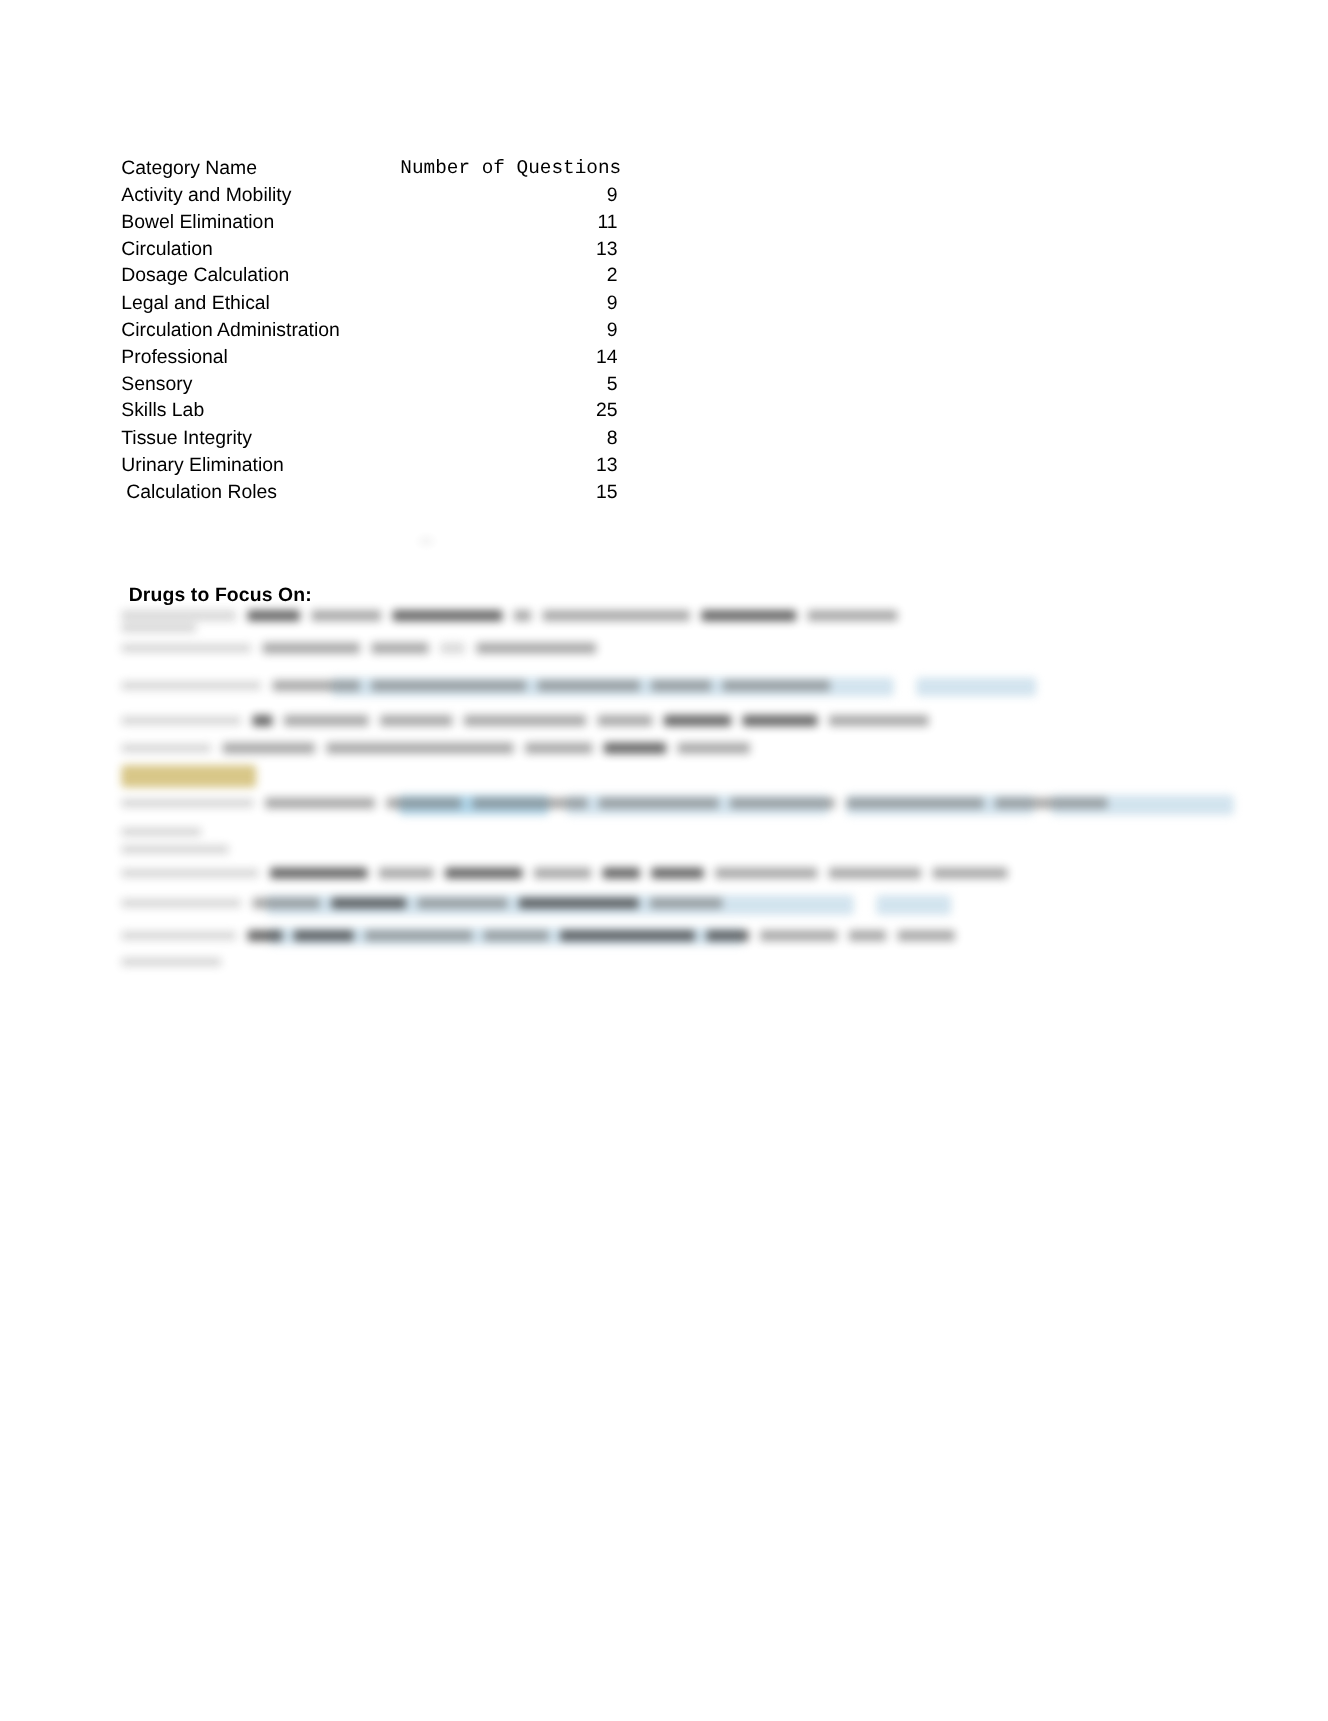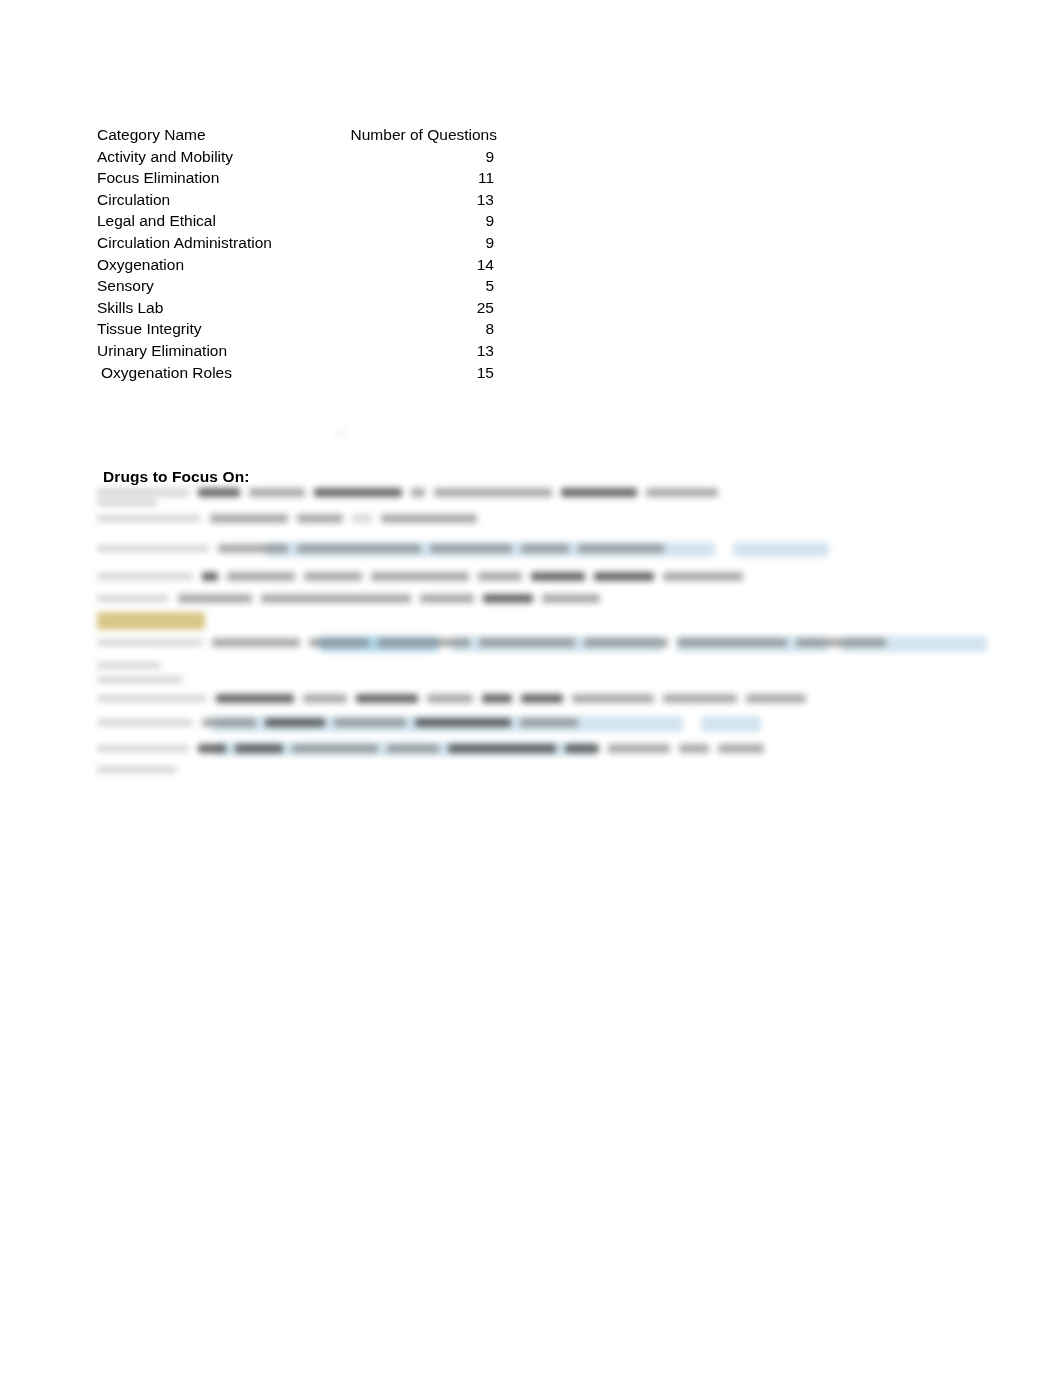--- a/index.html
+++ b/index.html
@@ -49,20 +49,21 @@
   .cat-table th.col-count,
   .cat-table td.col-count {
     text-align: right;
     width: 132px;
     padding-right: 3px;
   }
   .cat-table th.col-count {
     text-align: right;
     padding-right: 0;
     padding-left: 0;
+    font-family: Liberation Mono, monospace;
   }
   .cat-table tr.indented td.col-name {
     padding-left: 4px;
   }
 
   
   .faint-mark {
     position: absolute;
     left: 331px;
     top: 425px;
@@ -137,57 +138,61 @@
         <th class="col-name">Category Name</th>
         <th class="col-count">Number of Questions</th>
       </tr>
     </thead>
     <tbody>
         <tr>
           <td class="col-name">Activity and Mobility</td>
           <td class="col-count">9</td>
         </tr>
         <tr>
-          <td class="col-name">Focus Elimination</td>
+          <td class="col-name">Bowel Elimination</td>
           <td class="col-count">11</td>
         </tr>
         <tr>
           <td class="col-name">Circulation</td>
           <td class="col-count">13</td>
         </tr>
         <tr>
+          <td class="col-name">Dosage Calculation</td>
+          <td class="col-count">2</td>
+        </tr>
+        <tr>
           <td class="col-name">Legal and Ethical</td>
           <td class="col-count">9</td>
         </tr>
         <tr>
           <td class="col-name">Circulation Administration</td>
           <td class="col-count">9</td>
         </tr>
         <tr>
-          <td class="col-name">Oxygenation</td>
+          <td class="col-name">Professional</td>
           <td class="col-count">14</td>
         </tr>
         <tr>
           <td class="col-name">Sensory</td>
           <td class="col-count">5</td>
         </tr>
         <tr>
           <td class="col-name">Skills Lab</td>
           <td class="col-count">25</td>
         </tr>
         <tr>
           <td class="col-name">Tissue Integrity</td>
           <td class="col-count">8</td>
         </tr>
         <tr>
           <td class="col-name">Urinary Elimination</td>
           <td class="col-count">13</td>
         </tr>
         <tr class="indented">
-          <td class="col-name">Oxygenation Roles</td>
+          <td class="col-name">Calculation Roles</td>
           <td class="col-count">15</td>
         </tr>
       </tbody>
   </table>
 
   <div class="faint-mark"></div>
 
   <div class="drugs-heading">Drugs to Focus On:</div>
 
   <div class="redacted-block">

